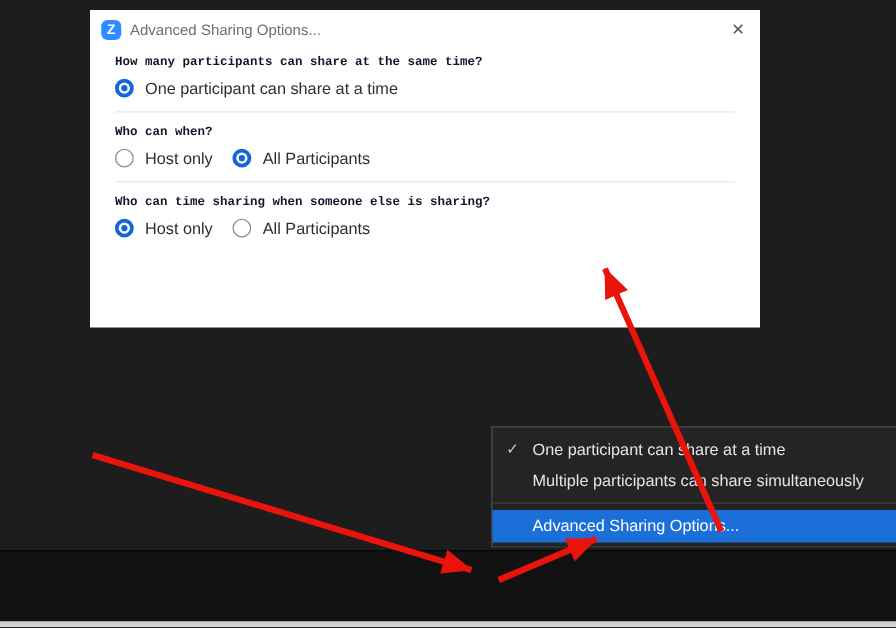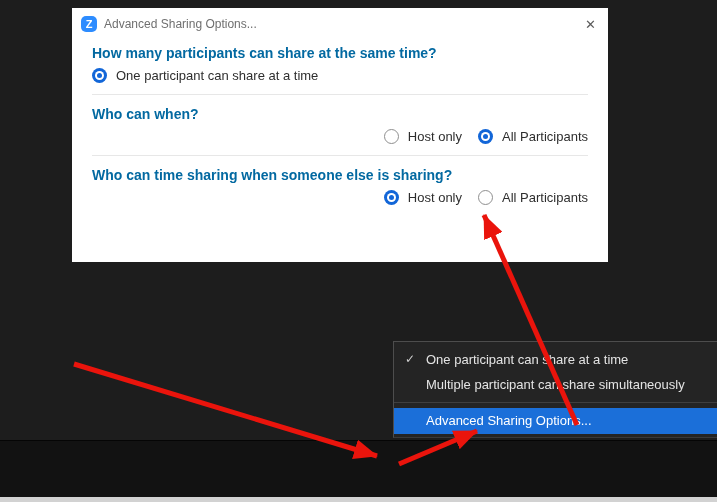--- a/index.html
+++ b/index.html
@@ -7,23 +7,23 @@
        font-family:"Liberation Sans","DejaVu Sans",sans-serif;}
 
   
   #dialog{position:absolute;left:72px;top:8px;width:536px;height:254px;background:#fff;z-index:10;}
   .titlebar{display:flex;align-items:center;height:28px;padding:4px 10px 0 9px;box-sizing:border-box;}
   .zlogo{width:16px;height:16px;border-radius:5px;background:#2d8cff;color:#fff;font-weight:bold;
          font-size:11px;display:flex;align-items:center;justify-content:center;flex:none;}
   .dtitle{margin-left:7px;font-size:12px;color:#6f6f6f;}
   .dclose{margin-left:auto;font-size:13px;color:#5a5a5a;cursor:default;padding:0 2px;}
   .dcontent{padding:0 20px;}
-  .q{font-size:14px;font-weight:bold;color:#0369a1;margin:9px 0 7px;}
+  .q{font-size:10px;font-weight:bold;color:#0f172a;margin:9px 0 7px;font-family:Liberation Mono, monospace;}
   .opt{display:flex;align-items:center;gap:9px;font-size:13px;color:#2e2e2e;margin:7px 0;}
-  .optrow{display:flex;align-items:center;gap:16px;margin:7px 0;justify-content:flex-end;}
+  .optrow{display:flex;align-items:center;gap:16px;margin:7px 0;}
   .optrow .opt{margin:0;}
   .radio{width:15px;height:15px;border-radius:50%;box-sizing:border-box;border:1px solid #8f8f8f;
          background:#fff;position:relative;flex:none;}
   .radio.sel{border:none;background:#1266d8;}
   .radio.sel::before{content:"";position:absolute;inset:3px;background:#fff;border-radius:50%;}
   .radio.sel::after{content:"";position:absolute;inset:5px;background:#1266d8;border-radius:50%;}
   .divider{height:1px;background:#e7e7e7;margin:11px 0;}
 
   
   #menu{position:absolute;left:393px;top:341px;width:324px;height:97px;background:#242424;
@@ -87,21 +87,21 @@
       </div>
     </div>
   </div>
 
   <div id="menu">
     <div class="mi">
       <span class="check">✓</span>
       <span>One participant can share at a time</span>
     </div>
     <div class="mi">
-      <span>Multiple participant can share simultaneously</span>
+      <span>Multiple participants can share simultaneously</span>
     </div>
     <div class="msep"></div>
     <div class="mi hl">
       <span>Advanced Sharing Options...</span>
     </div>
   </div>
 
   <div id="toolbar">
 
     

